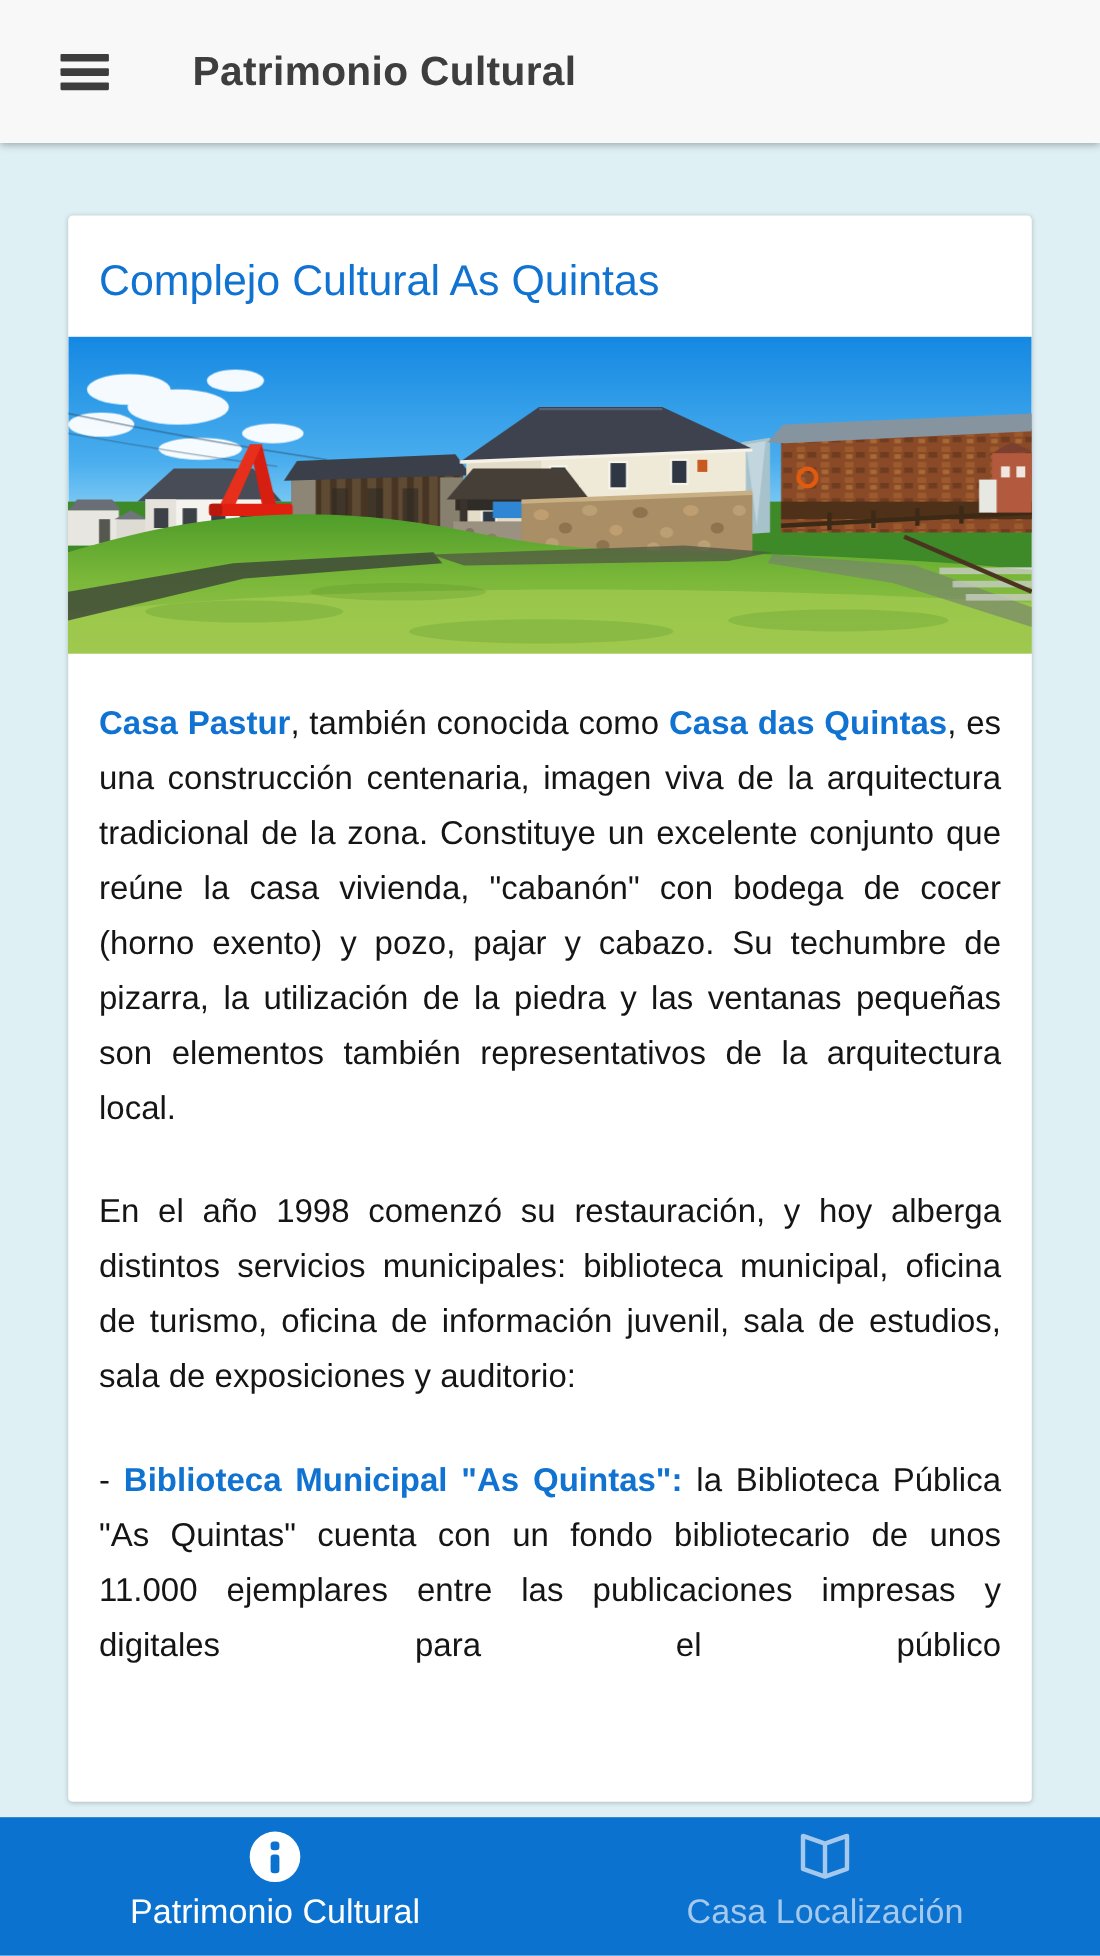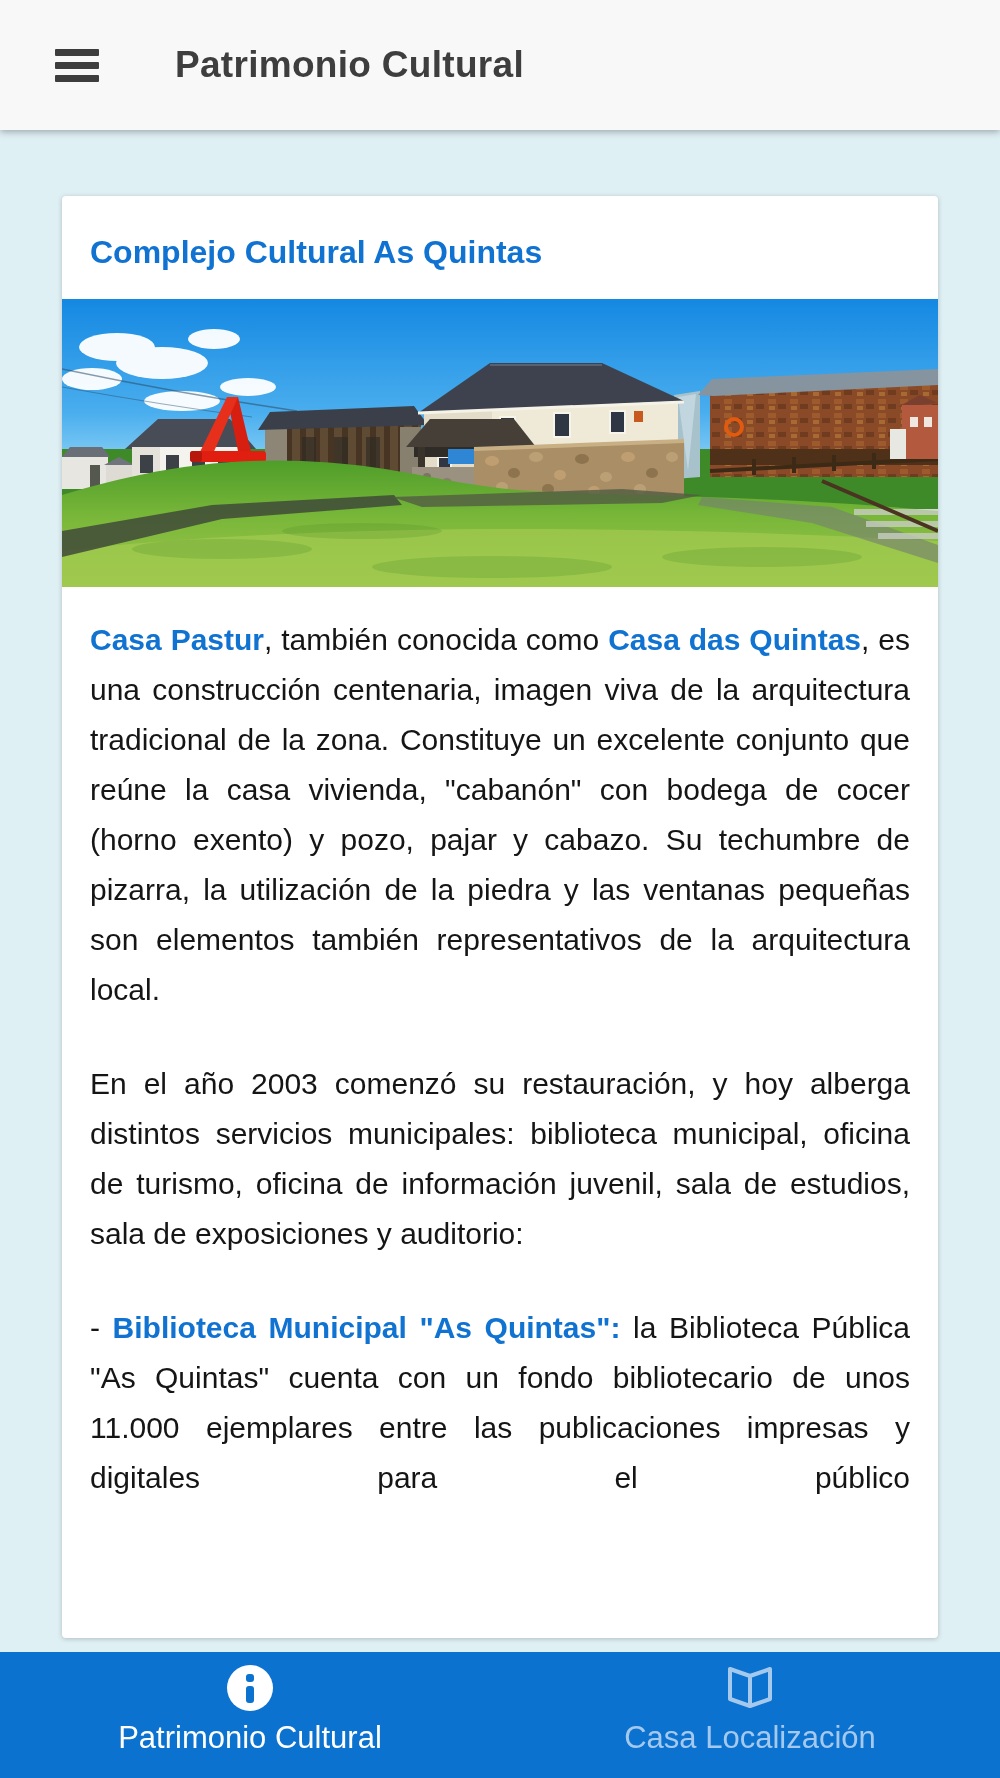--- a/index.html
+++ b/index.html
@@ -25,26 +25,26 @@
   
   .content {
     position:absolute; top:130px; left:0; right:0; bottom:126px;
     background:#dff0f5; overflow:hidden;
   }
   .card {
     width:876px; height:1442px; margin:66px auto 0; background:#ffffff;
     border-radius:4px; box-shadow:0 1px 5px rgba(0,0,0,.22); overflow:hidden;
   }
   .card-title {
-    margin:0; padding:38px 28px 28px; font-size:32px; font-weight:bold; color:#1173d1;
+    margin:0; padding:38px 28px 28px; font-size:39px; font-weight:normal; color:#1173d1;
   }
   .photo { width:876px; height:288px; display:block; }
   .card-body { padding:28px 28px 0; }
   .para {
-    margin:0 0 44px; font-size:30px; line-height:50px; color:#151515;
+    margin:11px 0 44px; font-size:30px; line-height:50px; color:#151515;
     text-align:justify; -moz-text-align-last:auto;
   }
   .para.justify-last { text-align-last:justify; }
   .para .hl { color:#1173d1; font-weight:bold; }
   
   .tabbar {
     position:absolute; bottom:0; left:0; right:0; height:126px;
     background:#0c72d0; display:flex; z-index:6;
   }
   .tab {
@@ -240,21 +240,21 @@
       <g fill="#c9cdc4" opacity="0.8">
         <rect x="792" y="210" width="84" height="6"></rect>
         <rect x="804" y="222" width="72" height="6"></rect>
         <rect x="816" y="234" width="60" height="6"></rect>
       </g>
       <line x1="760" y1="182" x2="876" y2="232" stroke="#4a3320" stroke-width="4"></line>
     </svg>
 
     <div class="card-body">
         <p class="para"><span class="hl">Casa Pastur</span><span>, también conocida como </span><span class="hl">Casa das Quintas</span><span>, es una construcción centenaria, imagen viva de la arquitectura tradicional de la zona. Constituye un excelente conjunto que reúne la casa vivienda, "cabanón" con bodega de cocer (horno exento) y pozo, pajar y cabazo. Su techumbre de pizarra, la utilización de la piedra y las ventanas pequeñas son elementos también representativos de la arquitectura local.</span></p>
-        <p class="para"><span>En el año 2003 comenzó su restauración, y hoy alberga distintos servicios municipales: biblioteca municipal, oficina de turismo, oficina de información juvenil, sala de estudios, sala de exposiciones y auditorio:</span></p>
+        <p class="para"><span>En el año 1998 comenzó su restauración, y hoy alberga distintos servicios municipales: biblioteca municipal, oficina de turismo, oficina de información juvenil, sala de estudios, sala de exposiciones y auditorio:</span></p>
         <p class="para justify-last"><span>- </span><span class="hl">Biblioteca Municipal "As Quintas":</span><span> la Biblioteca Pública "As Quintas" cuenta con un fondo bibliotecario de unos 11.000 ejemplares entre las publicaciones impresas y digitales para el público</span></p>
       </div>
   </section>
 </div>
 
 <nav class="tabbar">
   <div class="tab active">
     <div class="tab-iconbox">
       <div class="info-badge">
         <span class="i-dot"></span>

